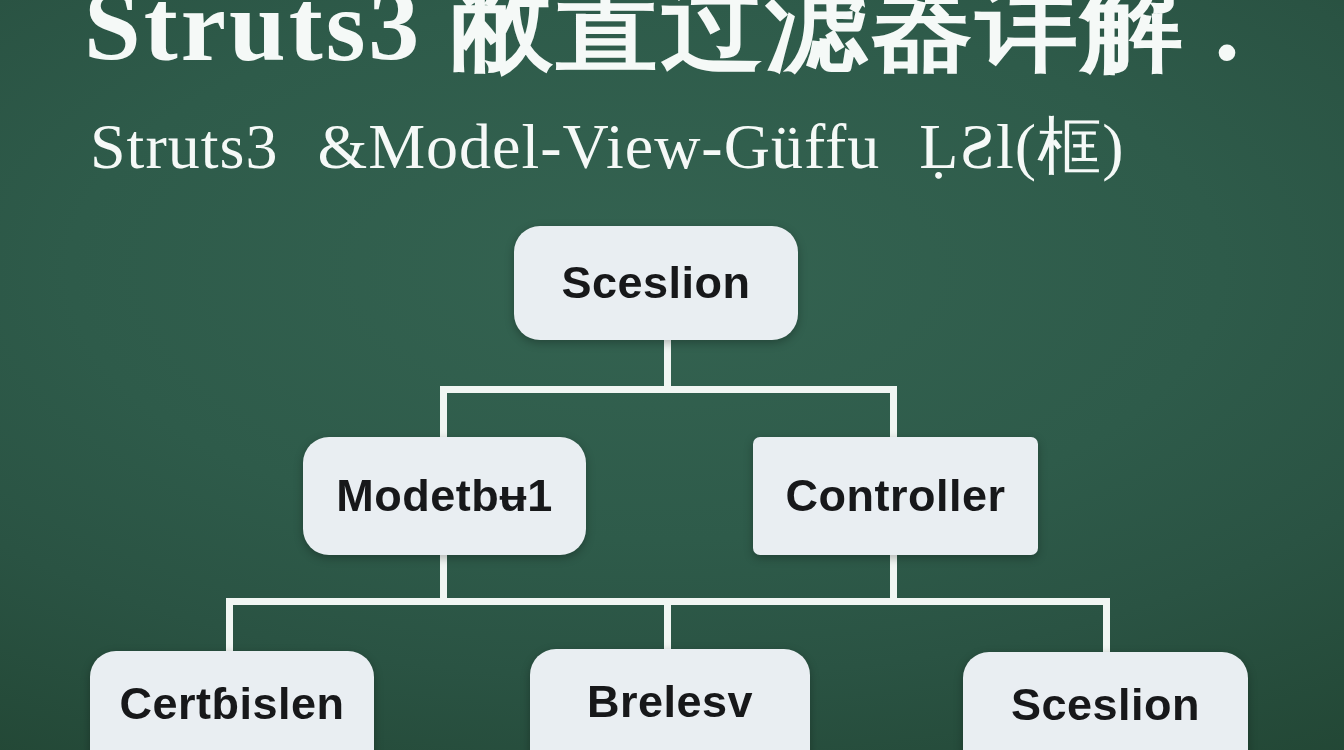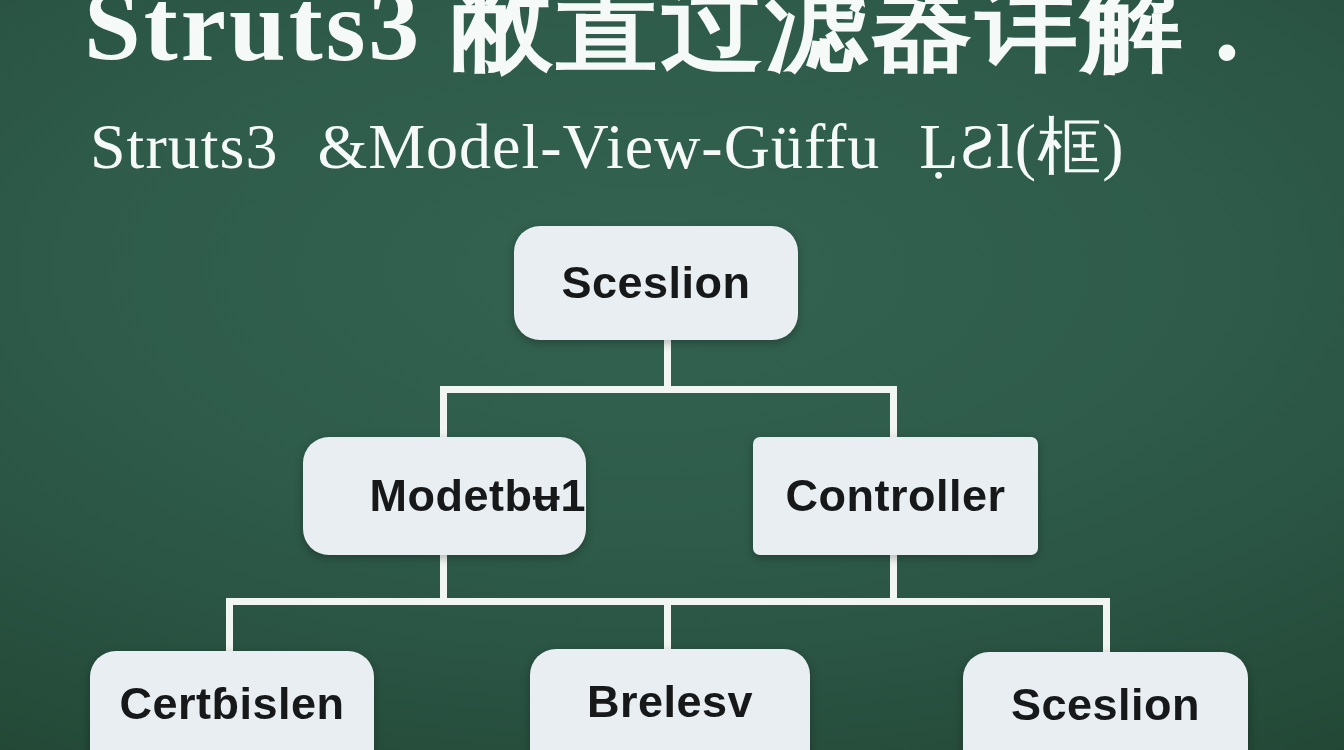--- a/index.html
+++ b/index.html
@@ -54,21 +54,21 @@
     box-shadow: 0 3px 10px rgba(0,0,0,0.28);
   }
   .node span {
     color: #17181a;
     font-size: 45px;
     font-weight: 600;
     letter-spacing: 0.5px;
     white-space: nowrap;
   }
   .n-root       { left: 514px; top: 226px; width: 284px; height: 114px; }
-  .n-model      { left: 303px; top: 437px; width: 283px; height: 118px; justify-content: flex-end; }
+  .n-model      { left: 303px; top: 437px; width: 283px; height: 118px; }
   .n-controller { left: 753px; top: 437px; width: 285px; height: 118px; border-radius: 7px; }
   .n-b1         { left:  90px; top: 651px; width: 284px; height: 132px; }
   .n-b2         { left: 530px; top: 649px; width: 280px; height: 132px; }
   .n-b3         { left: 963px; top: 652px; width: 285px; height: 132px; }
   .n-b1 span, .n-b2 span, .n-b3 span { margin-bottom: 26px; } 
 
   
   .line { position: absolute; background: #f1f6f3; }
   .l-root-drop   { left: 664px;  top: 338px; width: 7px;   height: 53px; }
   .l-h-upper     { left: 440px;  top: 386px; width: 457px; height: 7px;  }

